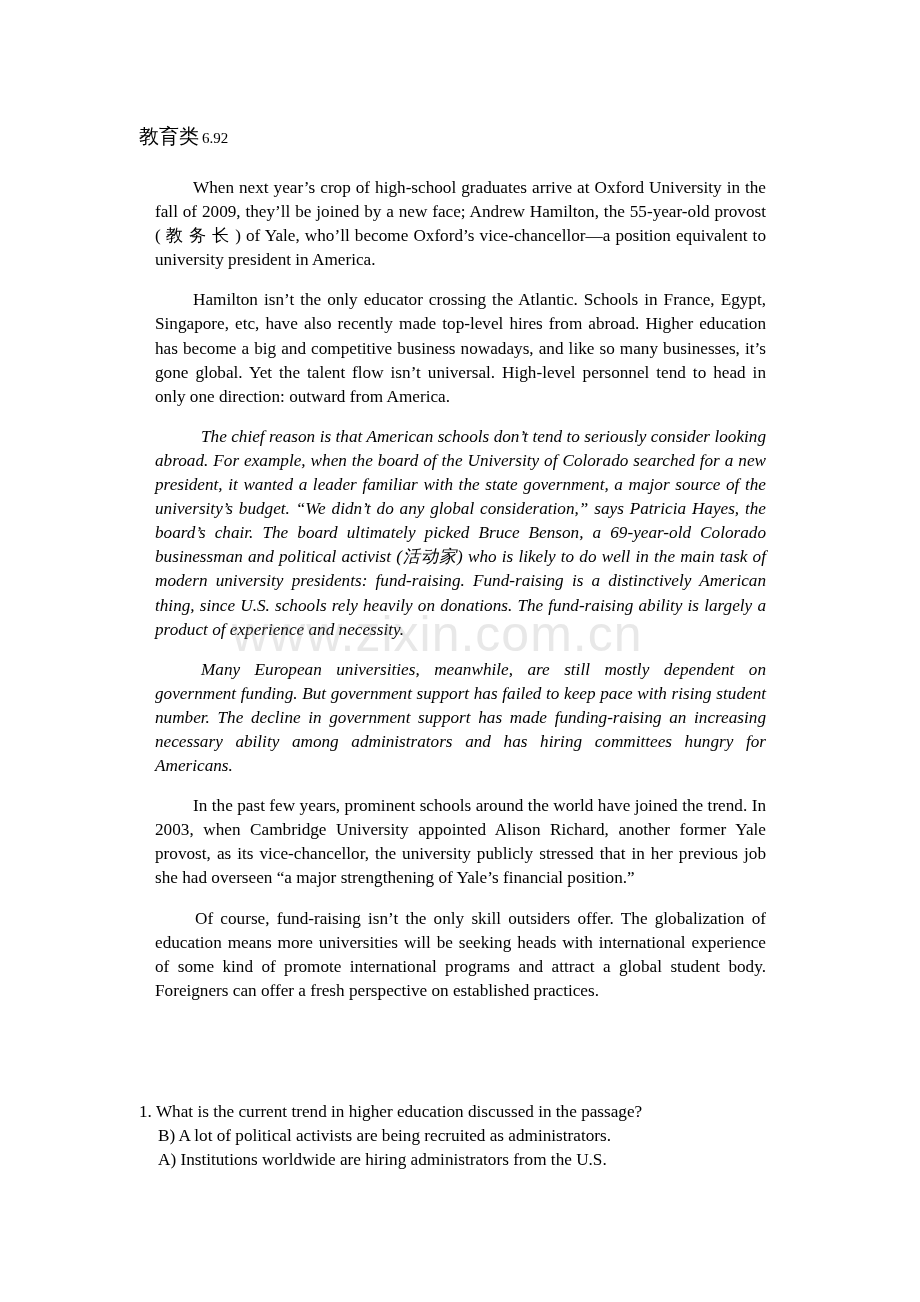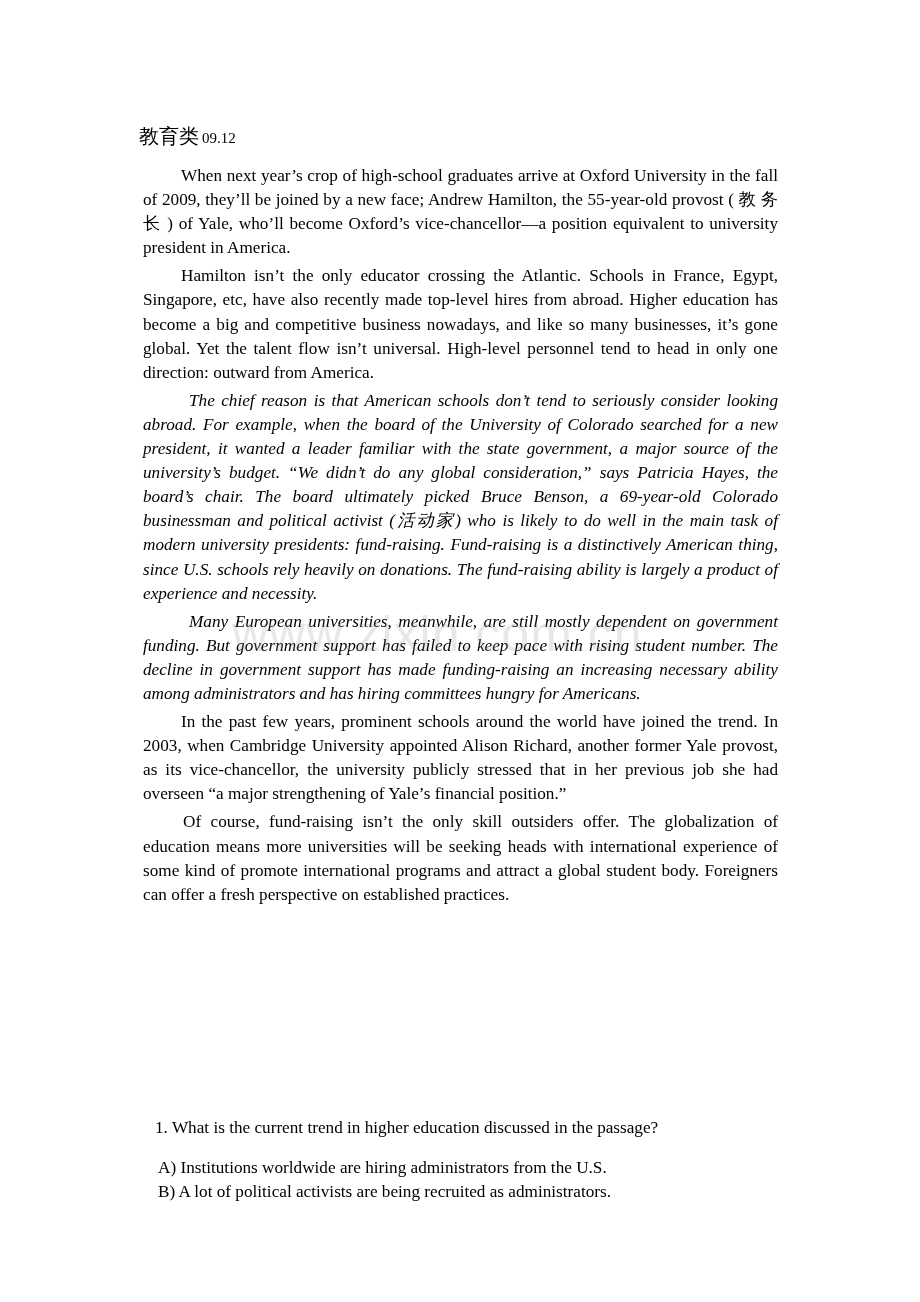--- a/index.html
+++ b/index.html
@@ -42,21 +42,21 @@
     }
     .passage {
       position: absolute;
       left: 139px;
       top: 160px;
       width: 643px;
       font-size: 17.2px;
       line-height: 24.1px;
     }
     .passage p {
-      margin: 4px;
+      margin: 16px;
       text-align: justify;
       text-indent: 38px;
     }
     .passage p.indent-extra {
       text-indent: 46px;
       font-style: italic;
     }
     .passage p.indent-mid {
       text-indent: 40px;
     }
@@ -74,49 +74,49 @@
     }
     .questions {
       position: absolute;
       left: 139px;
       top: 1100px;
       width: 643px;
       font-size: 17.2px;
       line-height: 24.1px;
     }
     .questions .q-stem {
-      margin: 16px;
+      margin: 0;
       white-space: nowrap;
     }
     .questions .q-option {
       margin: 0 0 0 19px;
       white-space: nowrap;
     }
   </style>
 </head>
 <body>
 
 <div class="page">
 
   <div class="heading">
-    <span class="cat">教育类</span><span class="date">09.12</span>
+    <span class="cat">教育类</span><span class="date">6.92</span>
   </div>
 
   <div class="passage">
     <p>When next year’s crop of high-school graduates arrive at Oxford University in the fall of 2009, they’ll be joined by a new face; Andrew Hamilton, the 55-year-old provost ( 教 务 长 ) of Yale, who’ll become Oxford’s vice-chancellor—a position equivalent to university president in America.</p>
     <p>Hamilton isn’t the only educator crossing the Atlantic. Schools in France, Egypt, Singapore, etc, have also recently made top-level hires from abroad. Higher education has become a big and competitive business nowadays, and like so many businesses, it’s gone global. Yet the talent flow isn’t universal. High-level personnel tend to head in only one direction: outward from America.</p>
     <p class="indent-extra">The chief reason is that American schools don’t tend to seriously consider looking abroad. For example, when the board of the University of Colorado searched for a new president, it wanted a leader familiar with the state government, a major source of the university’s budget. “We didn’t do any global consideration,” says Patricia Hayes, the board’s chair. The board ultimately picked Bruce Benson, a 69-year-old Colorado businessman and political activist (活动家) who is likely to do well in the main task of modern university presidents: fund-raising. Fund-raising is a distinctively American thing, since U.S. schools rely heavily on donations. The fund-raising ability is largely a product of experience and necessity.</p>
     <p class="indent-extra">Many European universities, meanwhile, are still mostly dependent on government funding. But government support has failed to keep pace with rising student number. The decline in government support has made funding-raising an increasing necessary ability among administrators and has hiring committees hungry for Americans.</p>
     <p>In the past few years, prominent schools around the world have joined the trend. In 2003, when Cambridge University appointed Alison Richard, another former Yale provost, as its vice-chancellor, the university publicly stressed that in her previous job she had overseen “a major strengthening of Yale’s financial position.”</p>
     <p class="indent-mid">Of course, fund-raising isn’t the only skill outsiders offer. The globalization of education means more universities will be seeking heads with international experience of some kind of promote international programs and attract a global student body. Foreigners can offer a fresh perspective on established practices.</p>
   </div>
 
   <div class="watermark">www.zixin.com.cn</div>
 
   <div class="questions">
     <div>
       <p class="q-stem">1. What is the current trend in higher education discussed in the passage?</p>
+      <p class="q-option">B) A lot of political activists are being recruited as administrators.</p>
       <p class="q-option">A) Institutions worldwide are hiring administrators from the U.S.</p>
-      <p class="q-option">B) A lot of political activists are being recruited as administrators.</p>
     </div>
   </div>
 
 </div>
 
 </body></html>

